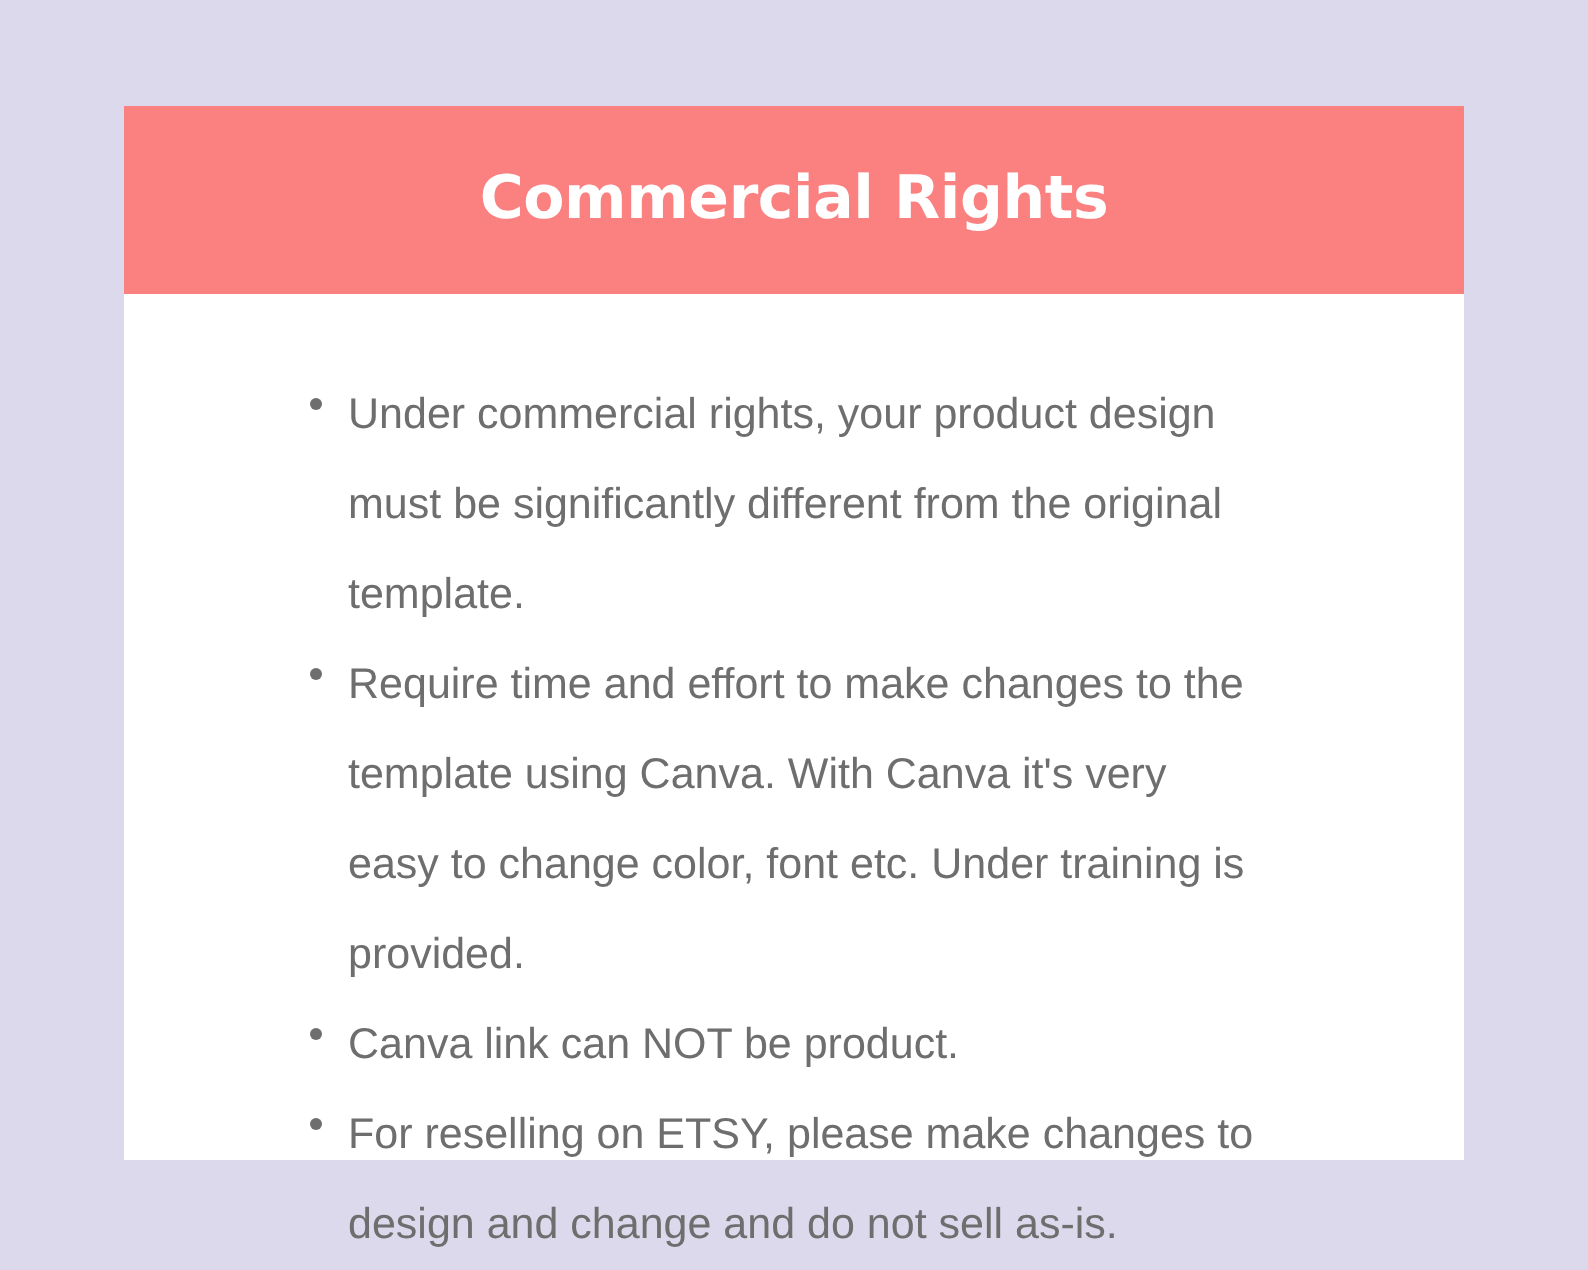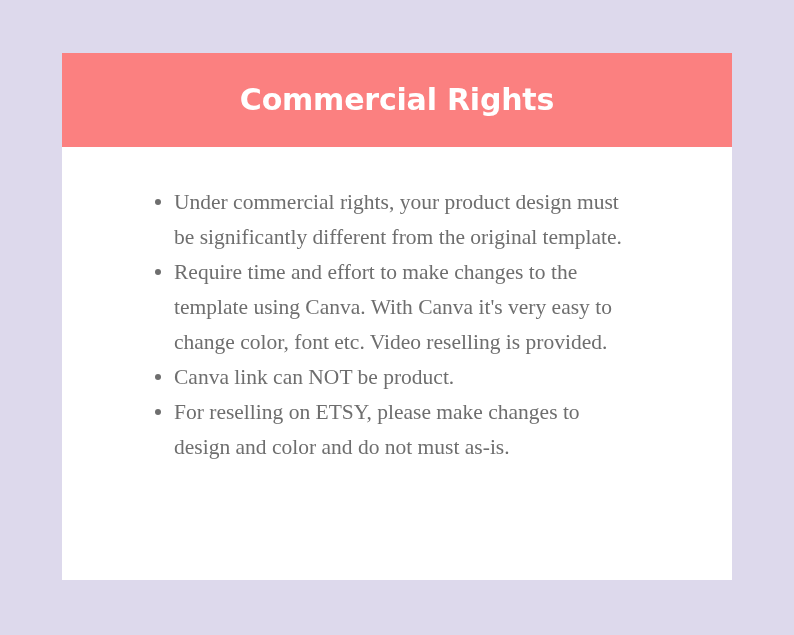--- a/index.html
+++ b/index.html
@@ -61,23 +61,23 @@
     list-style: none;
     margin: 0;
     padding: 0;
     width: 480px;
   }
 
   .bullet-item {
     position: relative;
     padding-left: 22px;
     color: #6e6e6e;
-    font-family: Liberation Serif, serif;
+    font-family: Liberation Sans, sans-serif;
     font-size: 21.5px;
-    line-height: 35px;
+    line-height: 45px;
     font-weight: 400;
     text-align: left;
   }
 
   .bullet-item .dot {
     position: absolute;
     left: 3px;
     top: 14px;
     width: 6px;
     height: 6px;
@@ -99,31 +99,31 @@
     <div class="card-body">
       <ul class="bullet-list">
 
         <li class="bullet-item">
           <span class="dot"></span>
           <span>Under commercial rights, your product design must be significantly different from the original template.</span>
         </li>
 
         <li class="bullet-item">
           <span class="dot"></span>
-          <span>Require time and effort to make changes to the template using Canva. With Canva it's very easy to change color, font etc. Video reselling is provided.</span>
+          <span>Require time and effort to make changes to the template using Canva. With Canva it's very easy to change color, font etc. Under training is provided.</span>
         </li>
 
         <li class="bullet-item">
           <span class="dot"></span>
           <span>Canva link can NOT be product.</span>
         </li>
 
         <li class="bullet-item">
           <span class="dot"></span>
-          <span>For reselling on ETSY, please make changes to design and color and do not must as-is.</span>
+          <span>For reselling on ETSY, please make changes to design and change and do not sell as-is.</span>
         </li>
 
       </ul>
     </div>
 
   </div>
 
 </div>
 
 </body></html>

